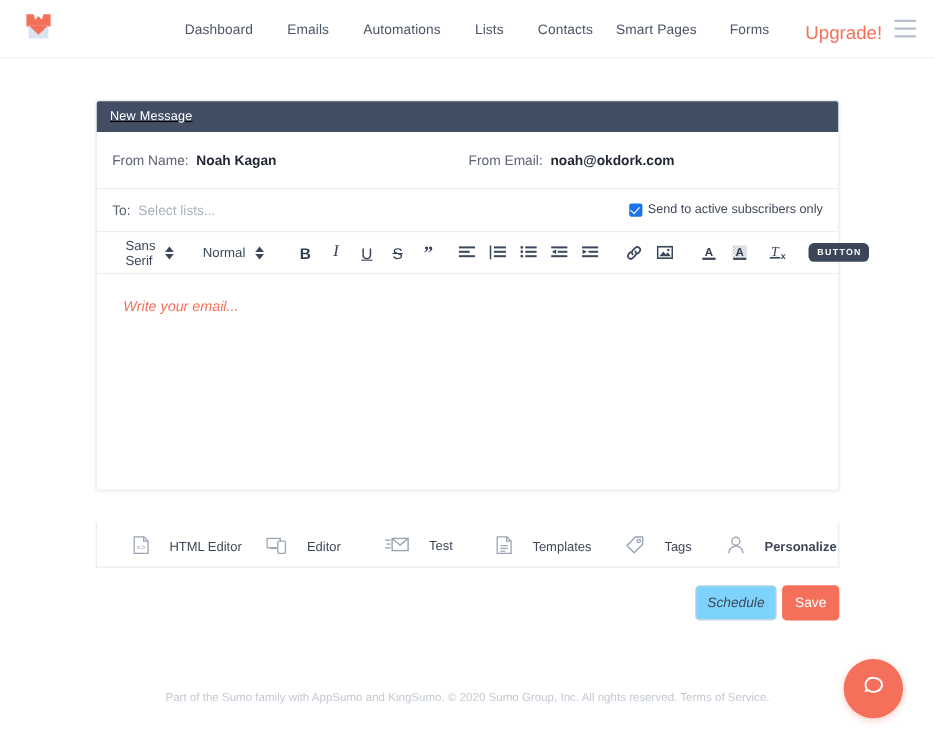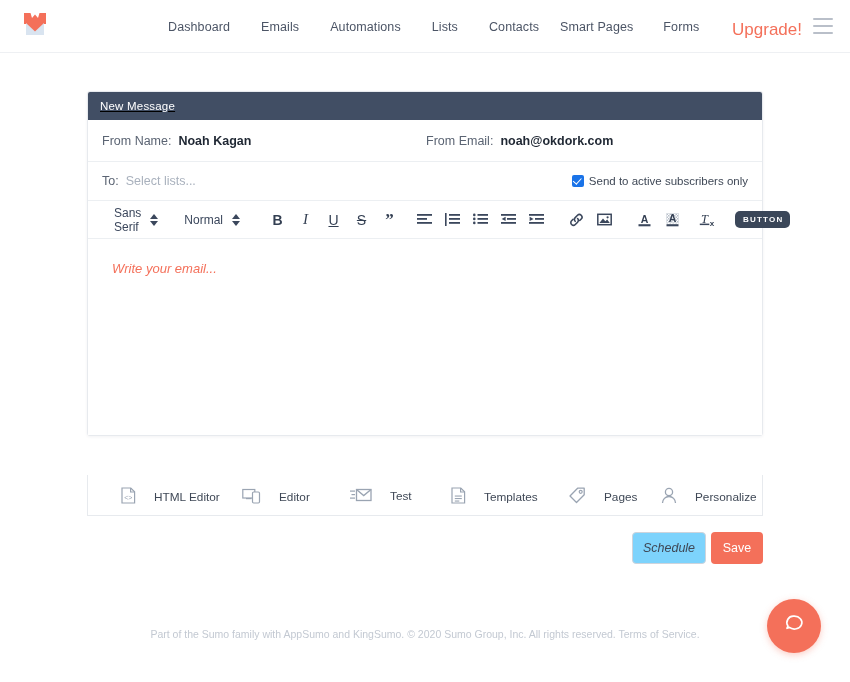--- a/index.html
+++ b/index.html
@@ -58,21 +58,21 @@
     border-radius: 2px 2px 0 0;
     text-decoration: underline;
   }
   .card-header-title { color: #ffffff; font-size: 11.5px; letter-spacing: .2px; }
 
   .row {
     border-bottom: 1px solid #eceff2;
     display: flex; align-items: center;
     padding: 0 14px;
   }
-  .row-from { height: 42px; }
+  .row-from { height: 52px; }
   .row-to   { height: 39px; justify-content: space-between; }
   .row-subj { height: 39px; }
 
   .field-label { font-size: 12.5px; color: #5b6473; }
   .field-value { font-size: 12.5px; color: #1f2733; font-weight: bold; margin-left: 7px; }
   .field-placeholder { font-size: 12.5px; color: #a9b1bd; margin-left: 7px; }
 
   .from-name-group { display: flex; align-items: center; }
   .from-email-group { display: flex; align-items: center; position: absolute; left: 338px; }
   .row-from { position: relative; }
@@ -140,21 +140,21 @@
   .action {
     display: flex; align-items: flex-end; gap: 18px; cursor: pointer;
     font-size: 11.8px; color: #3d4busy; color: #3f4856;
   }
   .action .ic { display: flex; align-items: center; justify-content: center; }
   .a1 { position: absolute; left: 33px; }
   .a2 { position: absolute; left: 154px; }
   .a3 { position: absolute; left: 262px; }
   .a4 { position: absolute; left: 363px; }
   .a5 { position: absolute; left: 481px; }
-  .a6 { position: absolute; left: 573px; }
+  .a6 { position: absolute; left: 573px; font-weight: bold; }
 
   
   .btn-schedule {
     position: absolute; left: 632px; top: 532px; width: 74px; height: 32px;
     background: #7dd3fc; border: 1px solid #ced4dc; border-radius: 4px;
     font-size: 12.5px; color: #3f4856; cursor: pointer;
     display: flex; align-items: center; justify-content: center;
     font-family: "Liberation Sans", sans-serif;
     font-style: italic;
   }
@@ -459,21 +459,21 @@
     <span>Templates</span>
   </div>
 
   <div class="action a5">
     <span class="ic">
       <svg width="17" height="17" viewBox="0 0 17 17">
         <path d="M8.6 1.2 H15.2 V7.8 L7.5 15.5 L1 9 Z" fill="none" stroke="#9aa4b2" stroke-width="1.3" stroke-linejoin="round"></path>
         <circle cx="11.7" cy="4.8" r="1.5" fill="none" stroke="#9aa4b2" stroke-width="1.2"></circle>
         </svg>
     </span>
-    <span>Pages</span>
+    <span>Tags</span>
   </div>
 
   <div class="action a6">
     <span class="ic">
       <svg width="16" height="17" viewBox="0 0 16 17">
         <circle cx="8" cy="5" r="3.6" fill="none" stroke="#9aa4b2" stroke-width="1.3"></circle>
         <path d="M1.5 16 a6.5 6.5 0 0 1 13 0" fill="none" stroke="#9aa4b2" stroke-width="1.3"></path>
         </svg>
     </span>
     <span>Personalize</span>

